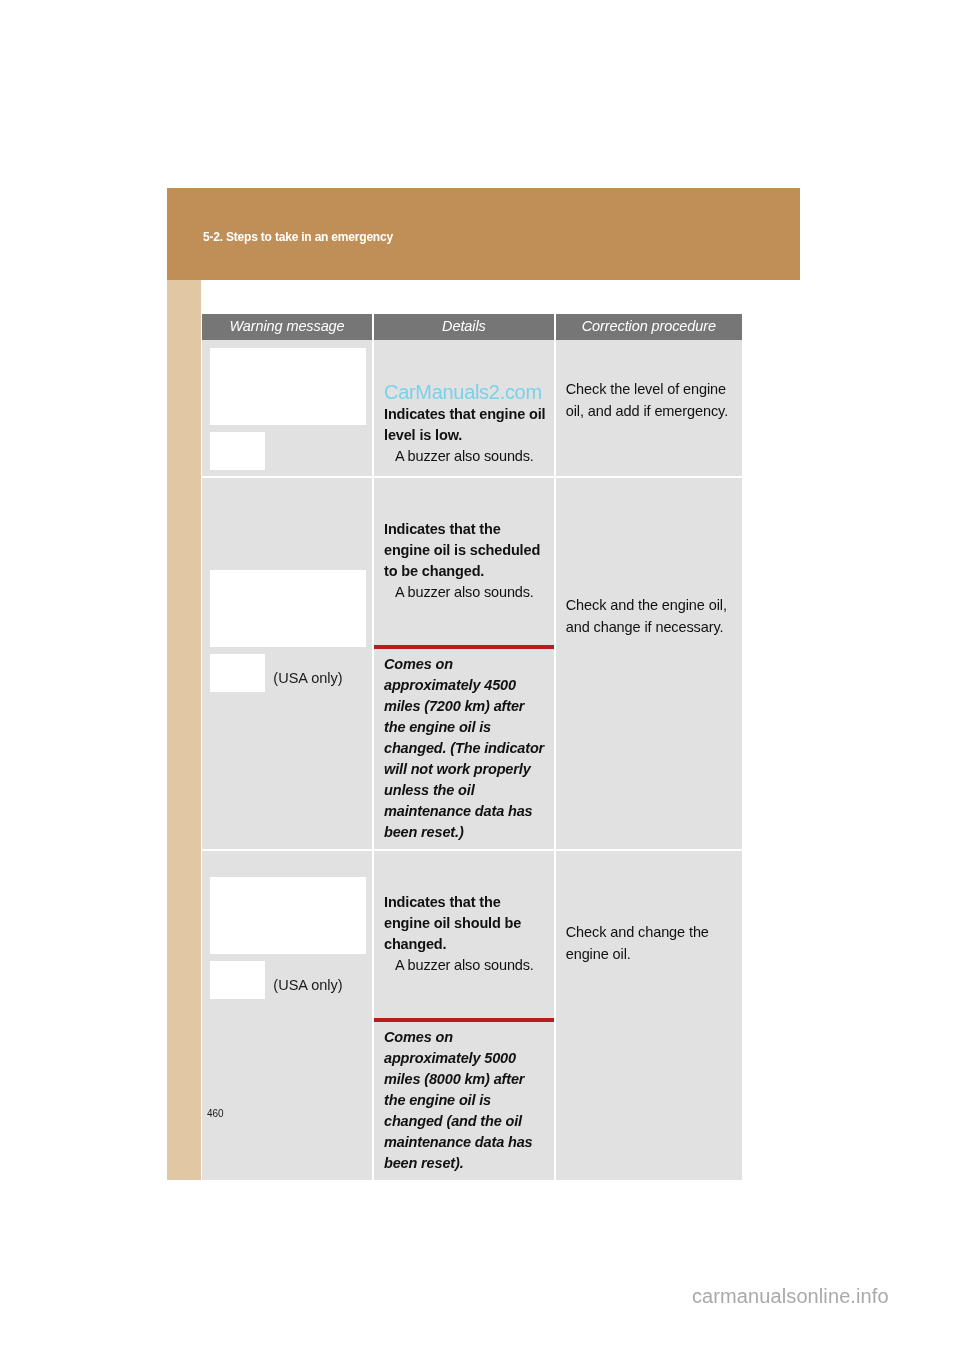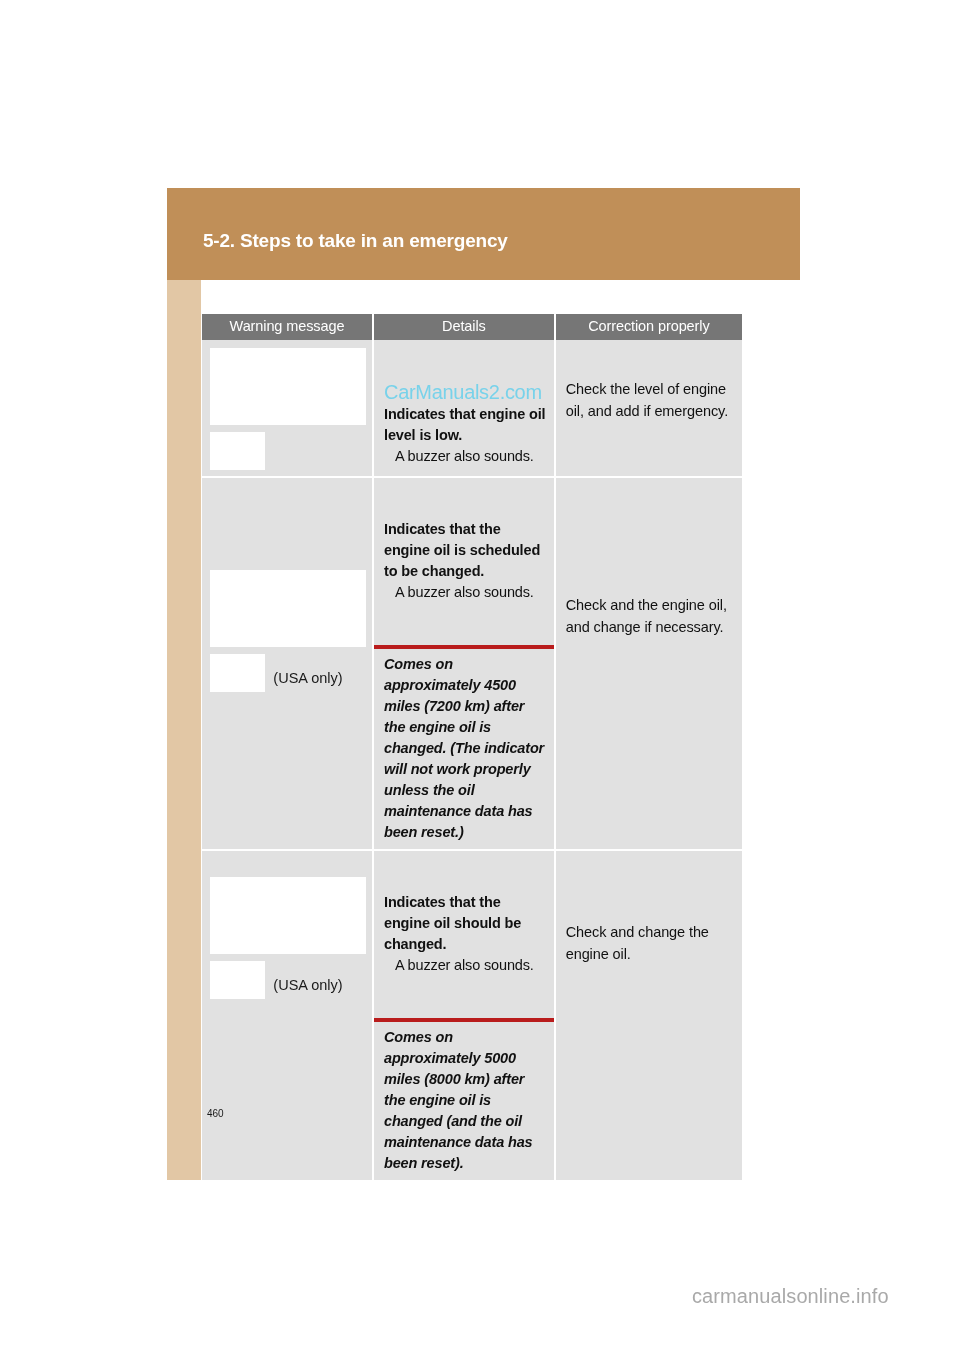--- a/index.html
+++ b/index.html
@@ -31,21 +31,21 @@
     width: 633px;
     height: 92px;
     background: #c08f58;
   }
 
   .header-title {
     position: absolute;
     left: 36px;
     top: 42px;
     color: #ffffff;
-    font-size: 19px;
+    font-size: 12px;
     font-weight: bold;
     letter-spacing: -0.2px;
     white-space: nowrap;
   }
 
   .side-strip {
     position: absolute;
     left: 167px;
     top: 280px;
     width: 34px;
@@ -84,20 +84,21 @@
 
   .warn-table .thead-row th {
     background: #767676;
     color: #ffffff;
     font-weight: normal;
     font-size: 14.5px;
     text-align: center;
     padding: 4px 0 6px 0;
     border-right: 2px solid #ffffff;
     letter-spacing: -0.1px;
+    font-style: italic;
   }
   .warn-table .thead-row th:last-child { border-right: none; }
 
   .col-1 { width: 165px; }
   .col-2 { width: 182px; }
   .col-3 { width: 193px; }
 
   .cell {
     background: #e1e1e1;
     vertical-align: top;
@@ -187,21 +188,21 @@
   <table class="warn-table">
     <colgroup>
       <col class="col-1">
         <col class="col-2">
         <col class="col-3">
     </colgroup>
     <thead>
       <tr class="thead-row">
         <th>Warning message</th>
         <th>Details</th>
-        <th>Correction properly</th>
+        <th>Correction procedure</th>
       </tr>
     </thead>
     <tbody>
 
       <tr>
         <td class="cell" rowspan="1">
           <div class="icon-cell-inner">
             <div class="img-box-large"></div>
             <div class="img-box-small"></div>
           </div>

